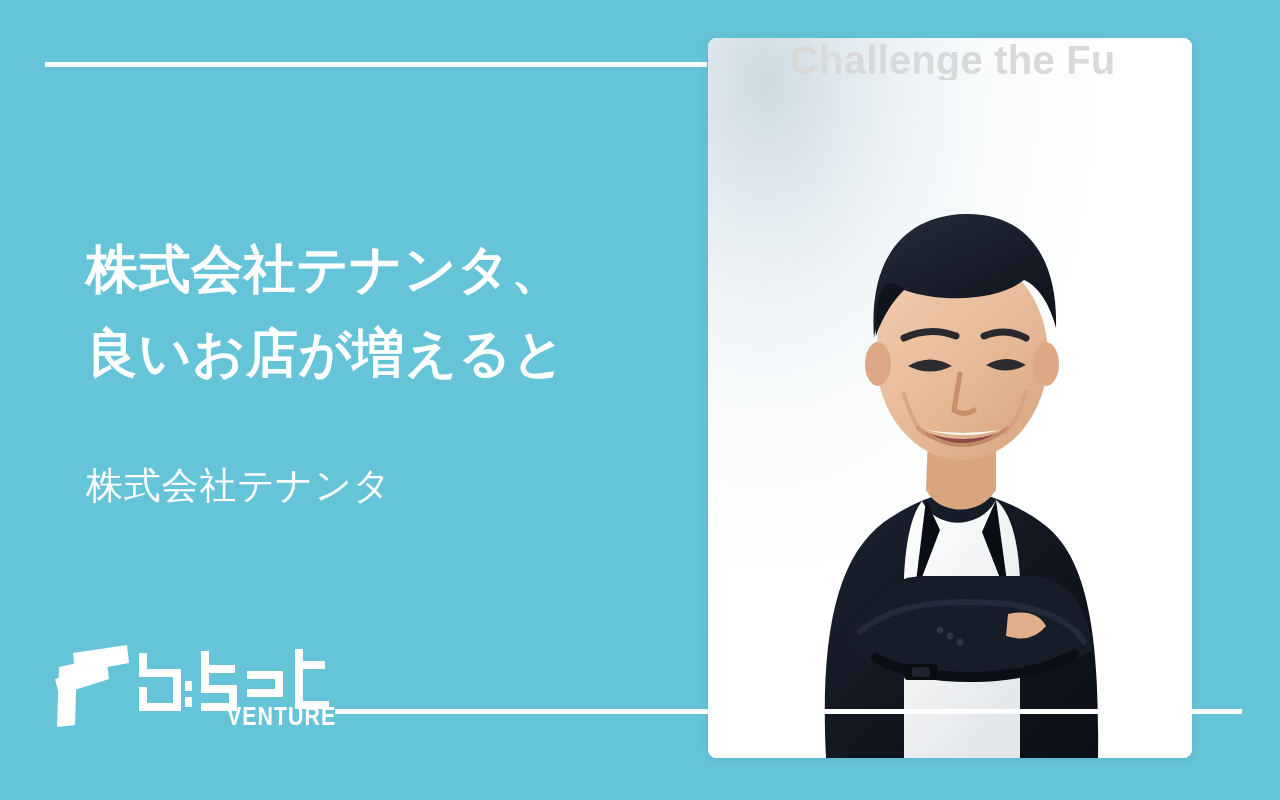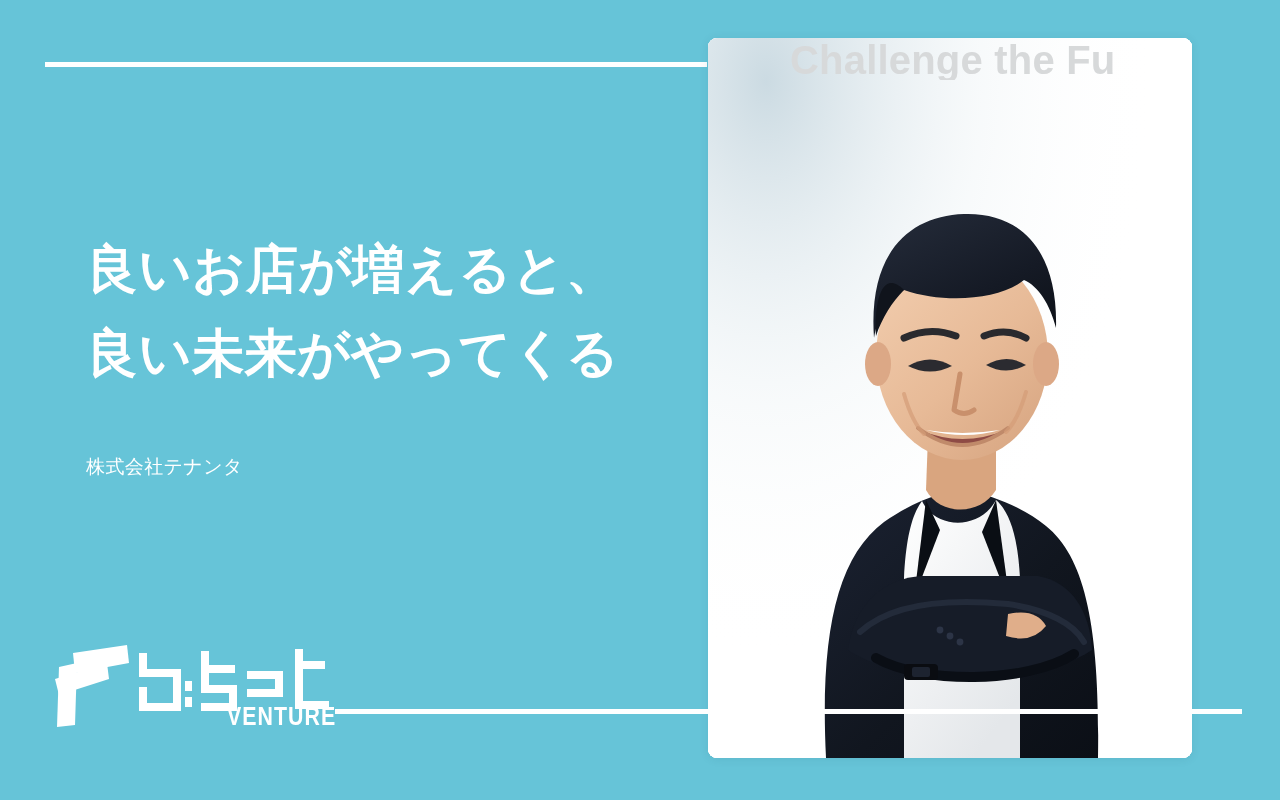--- a/index.html
+++ b/index.html
@@ -49,21 +49,21 @@
     letter-spacing: 0.01em;
     white-space: nowrap;
   }
   #headline .hl-line { display: block; }
 
   #byline {
     position: absolute;
     left: 86px;
     top: 448px;
     color: #ffffff;
-    font-size: 19px;
+    font-size: 37px;
     font-weight: 500;
     line-height: 2.05;
     letter-spacing: 0.02em;
     white-space: nowrap;
   }
   #byline .by-line { display: block; }
 
   
   #logo {
     position: absolute;
@@ -150,22 +150,22 @@
   }
 </style>
 </head>
 <body>
 
 <div id="stage">
 
   <div class="rule" id="rule-top"></div>
 
   <h1 id="headline">
-    <span class="hl-line">良いお店が増えると、</span>
-    <span class="hl-line">良い未来がやってくる</span>
+    <span class="hl-line">株式会社テナンタ、</span>
+    <span class="hl-line">良いお店が増えると</span>
   </h1>
 
   <div id="byline">
     <span class="by-line">株式会社テナンタ</span>
   </div>
 
   <div id="logo">
     <svg width="280" height="96" viewBox="0 0 280 96" aria-hidden="true">
       <g fill="#ffffff">
 

